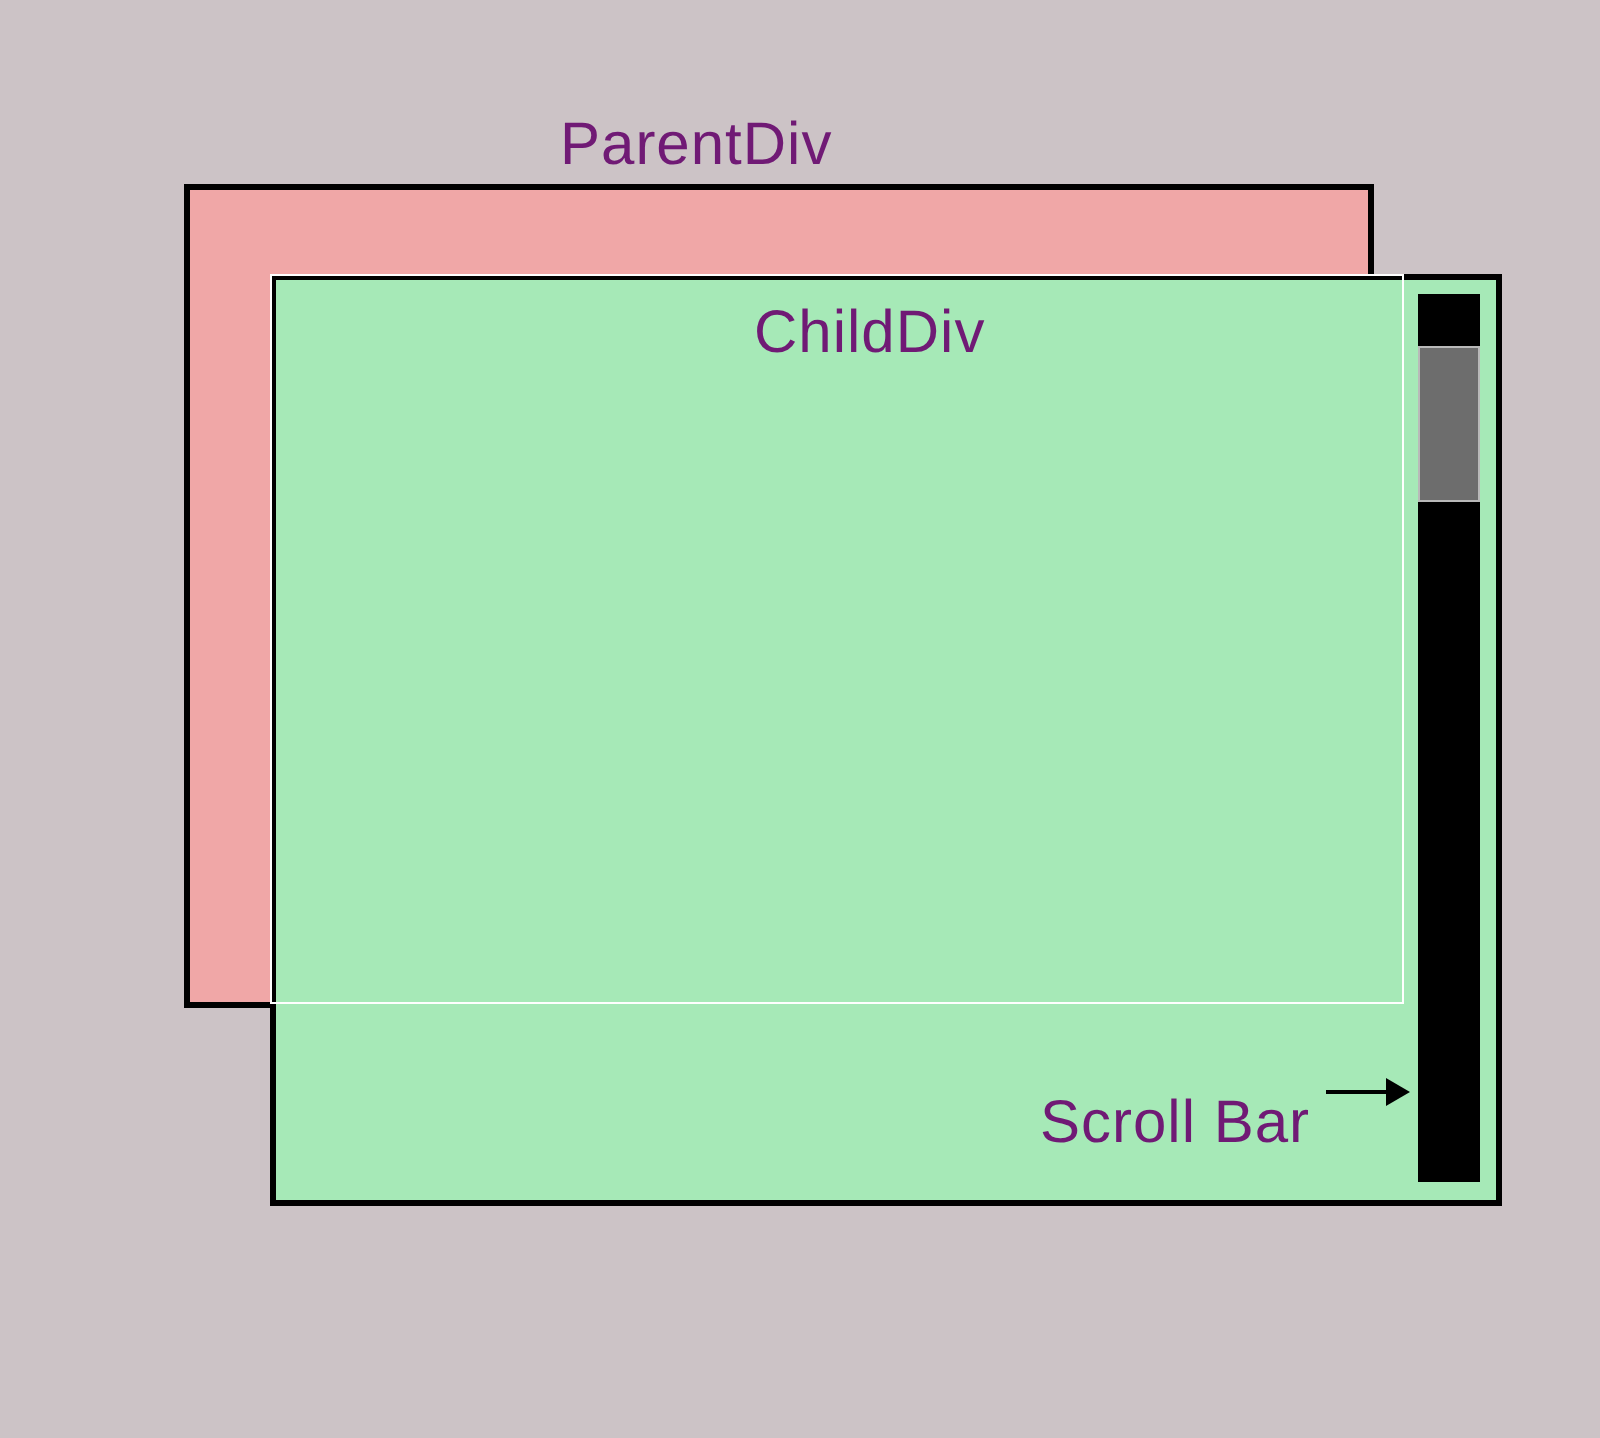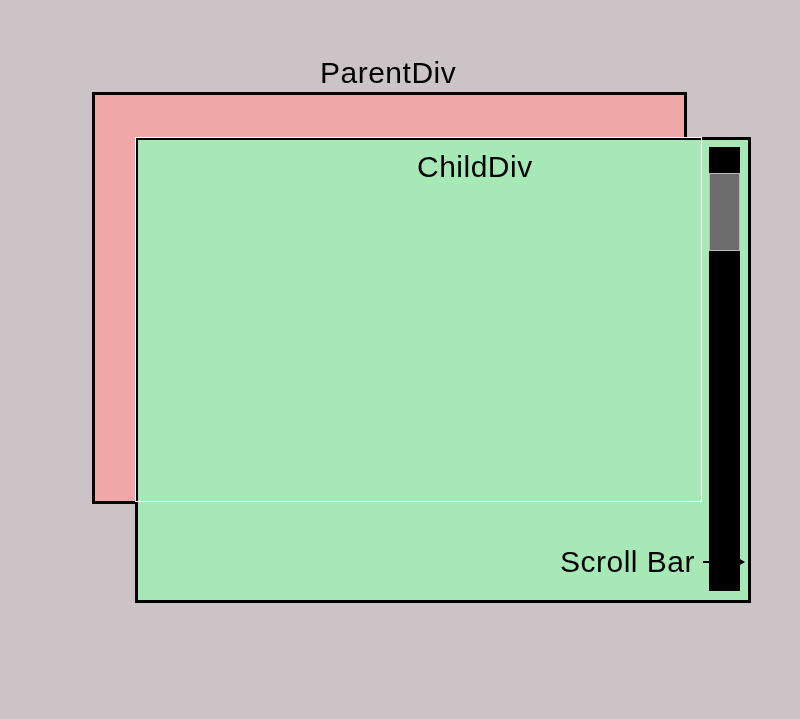--- a/index.html
+++ b/index.html
@@ -54,27 +54,26 @@
     left: 709px;
     top: 173px;
     width: 31px;
     height: 78px;
     background: #6d6d6d;
     border: 1px solid #b9b9b9;
   }
   .label {
     position: absolute;
     font-size: 30px;
-    color: #000000;
+    color: #701a75;
     letter-spacing: 0.5px;
-    margin-left: 40px;
   }
   .label-parent { left: 280px; top: 56px; }
   .label-child  { left: 377px; top: 150px; }
-  .label-scroll { left: 520px; top: 545px; display: flex; align-items: center; gap: 8px; }
+  .label-scroll { left: 520px; top: 545px; display: flex; align-items: flex-start; gap: 8px; }
   .arrow {
     display: inline-block;
     width: 40px;
     height: 2px;
     background: #000;
     position: relative;
   }
   .arrow::after {
     content: "";
     position: absolute;

